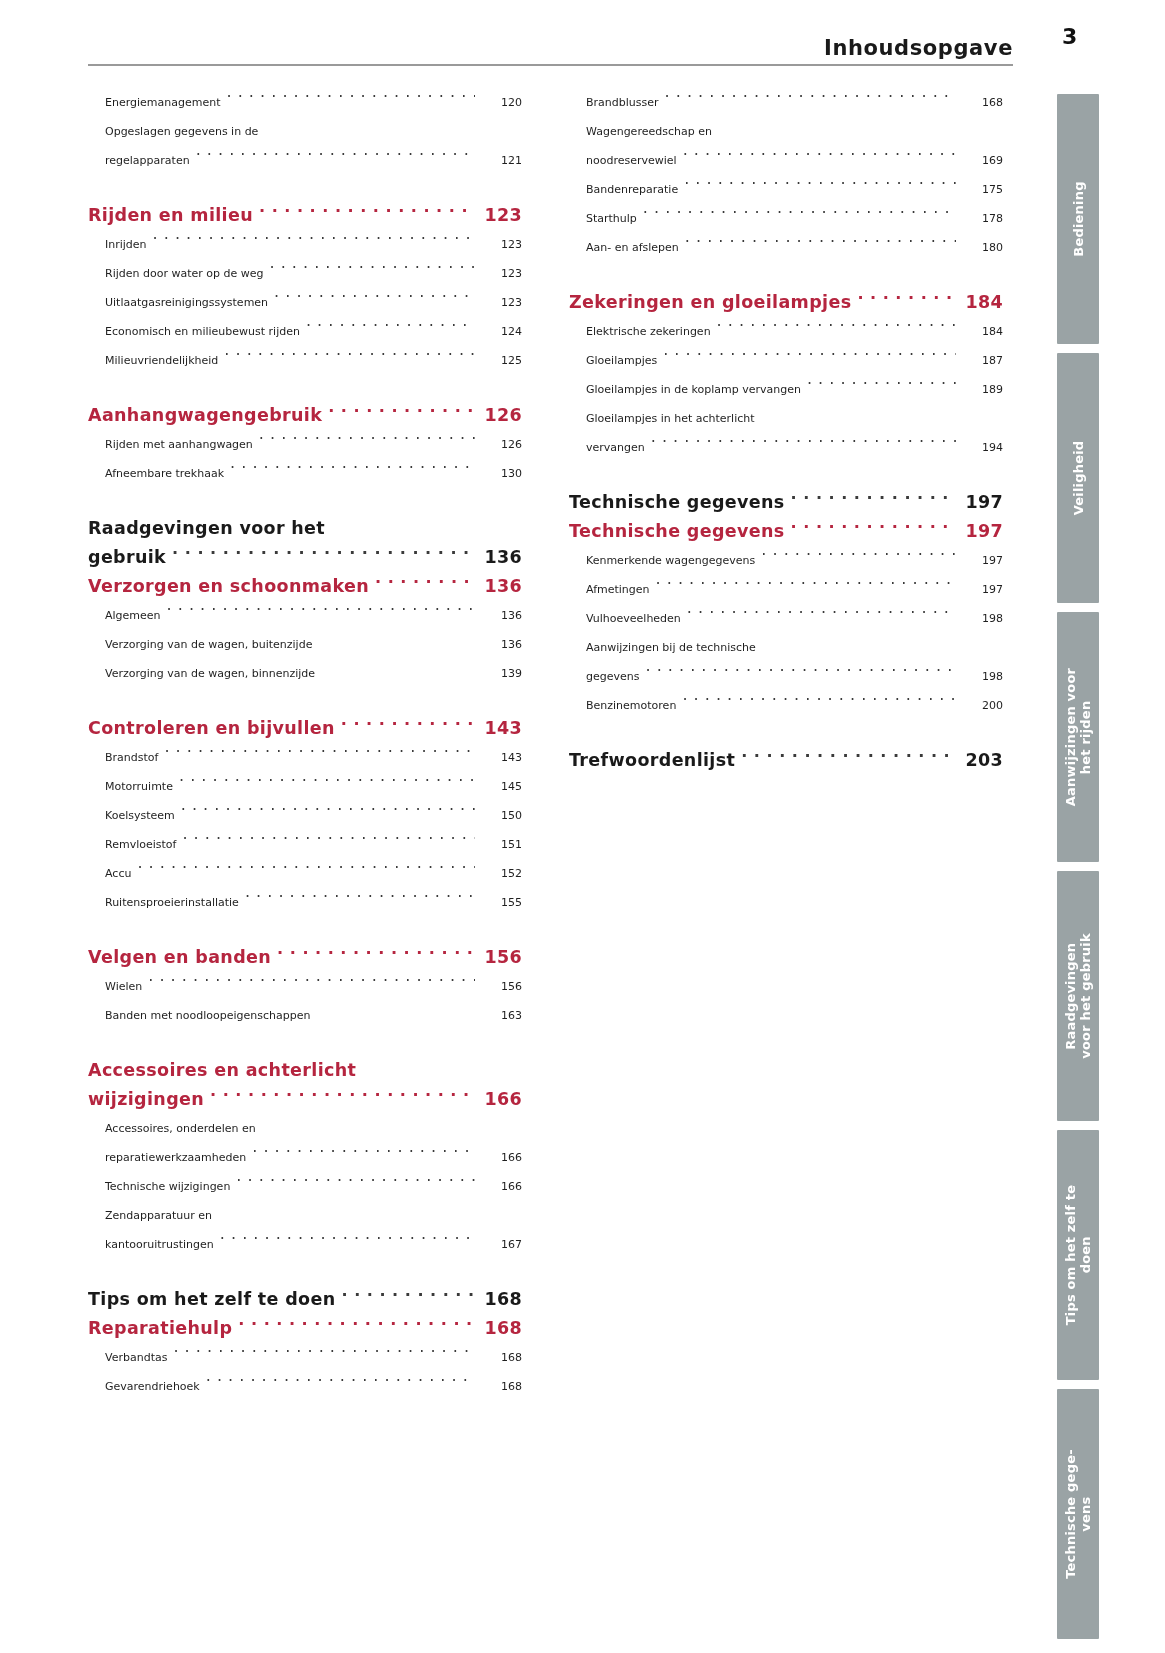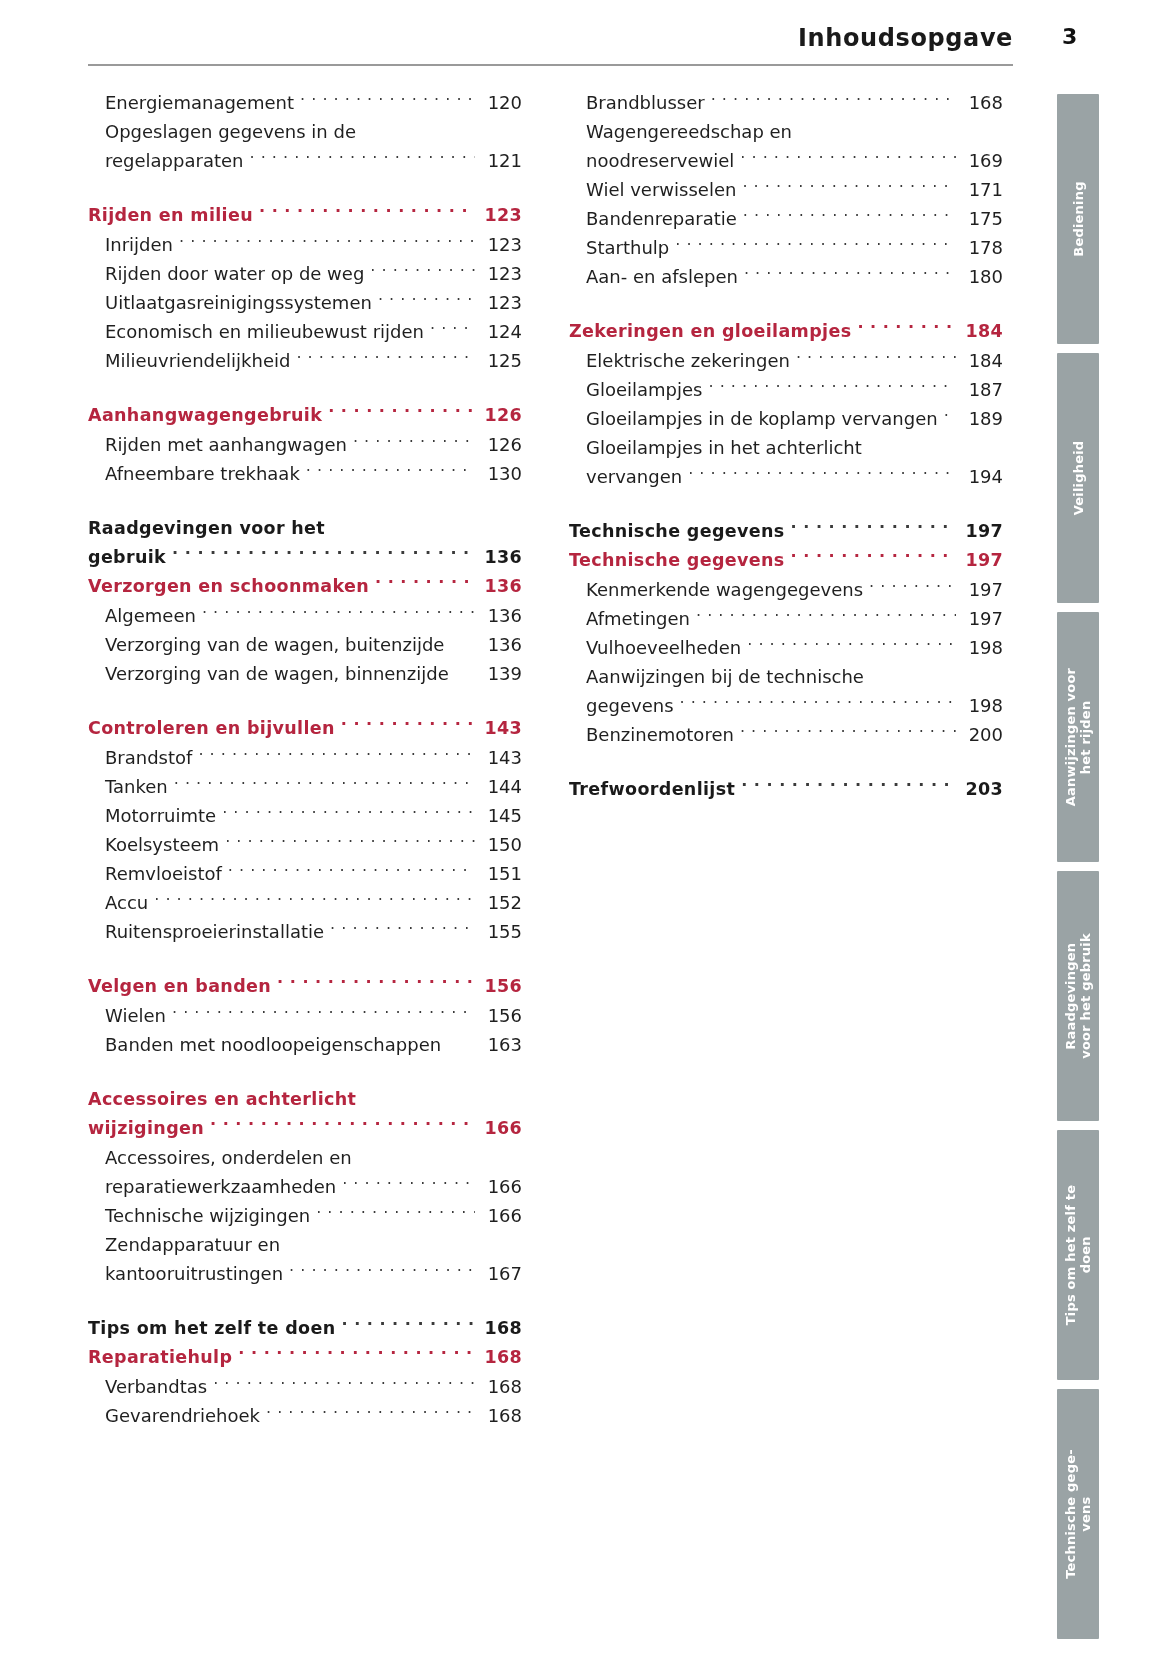--- a/index.html
+++ b/index.html
@@ -21,22 +21,22 @@
   .header {
     position: absolute;
     left: 88px;
     top: 24px;
     width: 925px;
     height: 46px;
   }
   .header-title {
     position: absolute;
     right: 0;
-    top: 0;
-    font-size: 24px;
+    top: 12px;
+    font-size: 21px;
     font-weight: bold;
     letter-spacing: 0.6px;
     color: #1a1a1a;
     white-space: nowrap;
   }
   .header-pageno {
     position: absolute;
     left: 1062px;
     top: 24px;
     font-size: 22px;
@@ -100,21 +100,21 @@
     text-align: right;
   }
 
   
   .lvl-h1 { font-size: 17.5px; font-weight: bold; color: #1a1a1a; letter-spacing: 0.35px; }
   .lvl-h1 .leader::before { color: #3a3a3a; }
   .lvl-h2 { font-size: 17.5px; font-weight: bold; color: #b5253f; letter-spacing: 0.35px; justify-content: space-between; }
   .lvl-h2 .leader::before { color: #b5253f; }
   .lvl-h2 .pageno { color: #b5253f; }
   .lvl-h3 {
-    font-size: 18px;
+    font-size: 11px;
     font-weight: normal;
     color: #1f1f1f;
     padding-left: 17px;
   }
   .lvl-h3 .leader::before { color: #3a3a3a; }
 
   
   .entry.nolead .leader::before { content: ""; }
   .entry.nonum .pageno { visibility: hidden; }
 
@@ -261,25 +261,20 @@
           <span class="label">Controleren en bijvullen</span>
           <span class="leader"></span>
           <span class="pageno">143</span>
         </div>
         <div class="entry lvl-h3">
           <span class="label">Brandstof</span>
           <span class="leader"></span>
           <span class="pageno">143</span>
         </div>
         <div class="entry lvl-h3">
-          <span class="label">Tanken</span>
-          <span class="leader"></span>
-          <span class="pageno">144</span>
-        </div>
-        <div class="entry lvl-h3">
           <span class="label">Motorruimte</span>
           <span class="leader"></span>
           <span class="pageno">145</span>
         </div>
         <div class="entry lvl-h3">
           <span class="label">Koelsysteem</span>
           <span class="leader"></span>
           <span class="pageno">150</span>
         </div>
         <div class="entry lvl-h3">
@@ -379,25 +374,20 @@
         </div>
         <div class="entry lvl-h3 nolead nonum">
           <span class="label">Wagengereedschap en</span>
           <span class="leader"></span>
           <span class="pageno"></span>
         </div>
         <div class="entry lvl-h3">
           <span class="label">noodreservewiel</span>
           <span class="leader"></span>
           <span class="pageno">169</span>
-        </div>
-        <div class="entry lvl-h3">
-          <span class="label">Wiel verwisselen</span>
-          <span class="leader"></span>
-          <span class="pageno">171</span>
         </div>
         <div class="entry lvl-h3">
           <span class="label">Bandenreparatie</span>
           <span class="leader"></span>
           <span class="pageno">175</span>
         </div>
         <div class="entry lvl-h3">
           <span class="label">Starthulp</span>
           <span class="leader"></span>
           <span class="pageno">178</span>

